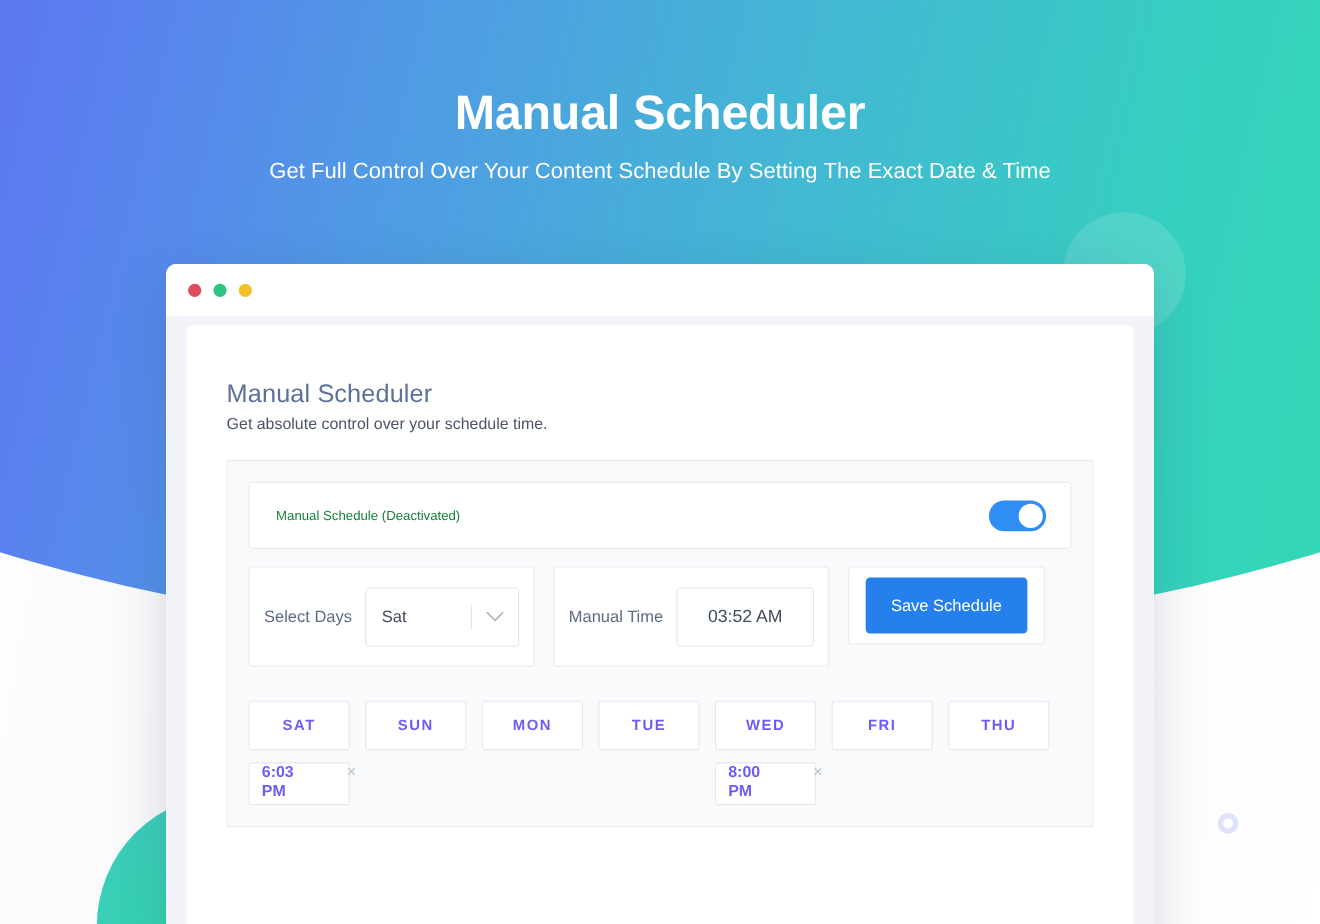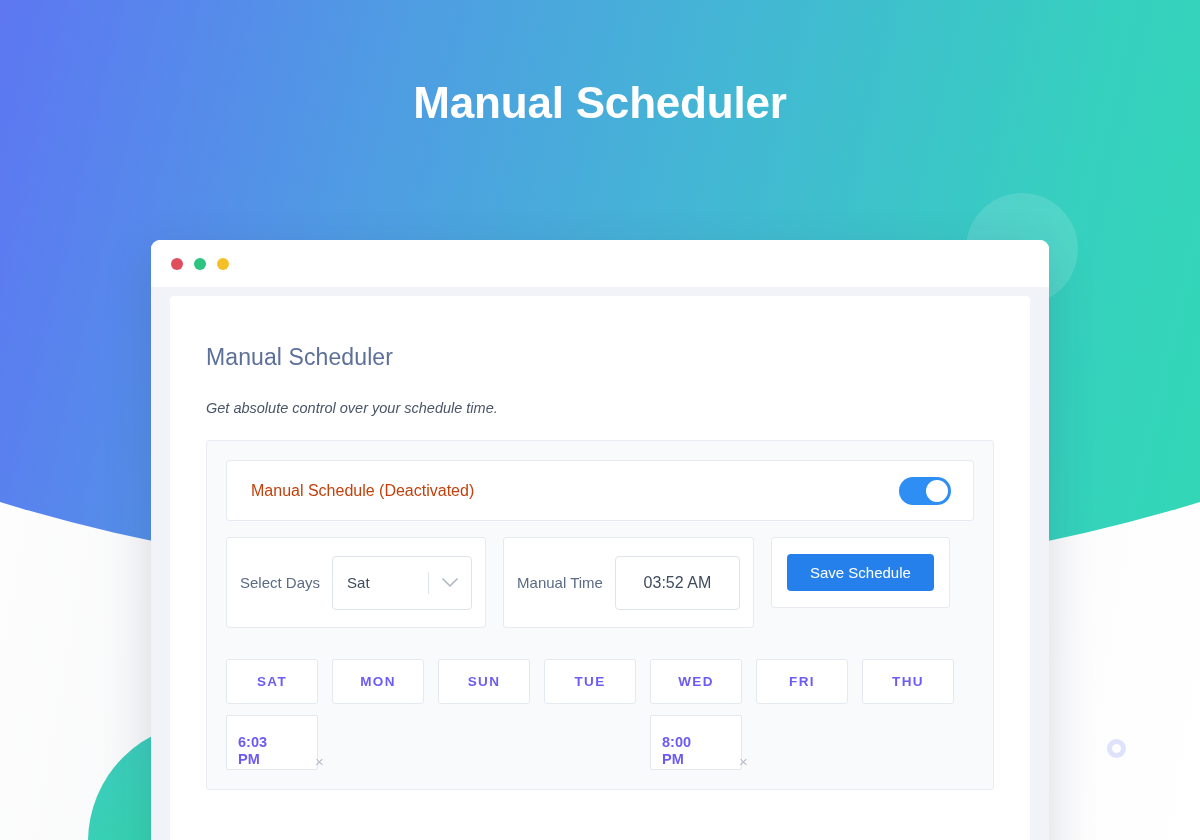--- a/index.html
+++ b/index.html
@@ -140,24 +140,23 @@
     height: 100%;
     padding: 48px 36px 0 36px;
   }
   .card-title {
     color: #5c7099;
     font-size: 23px;
     font-weight: 400;
     letter-spacing: 0.1px;
   }
   .card-sub {
-    margin-top: 29px;
+    margin-top: 7px;
     color: #4a5568;
     font-size: 14.5px;
-    font-style: italic;
   }
 
   
   .panel {
     margin-top: 24px;
     border: 1px solid #e9ecf2;
     border-radius: 3px;
     background: #f9fafc;
     padding: 19px;
   }
@@ -167,22 +166,22 @@
     background: #ffffff;
     border: 1px solid #e7eaf0;
     border-radius: 3px;
     height: 61px;
     display: flex;
     align-items: center;
     justify-content: space-between;
     padding: 0 22px 0 24px;
   }
   .toggle-label {
-    color: #c2410c;
-    font-size: 16px;
+    color: #15803d;
+    font-size: 12px;
   }
   .toggle {
     width: 52px;
     height: 28px;
     border-radius: 14px;
     background: #2f8ef4;
     position: relative;
     cursor: pointer;
     flex: none;
   }
@@ -264,21 +263,21 @@
     display: flex;
     align-items: center;
     justify-content: center;
     padding: 0 15px;
   }
   .save-btn {
     background: #2680eb;
     color: #ffffff;
     border: none;
     border-radius: 4px;
-    height: 37px;
+    height: 51px;
     padding: 0 23px;
     font-size: 15px;
     font-family: "Liberation Sans", sans-serif;
     cursor: pointer;
   }
 
   
   .days-row {
     margin-top: 31px;
     display: flex;
@@ -294,26 +293,26 @@
     align-items: center;
     justify-content: center;
     color: #6c5cf5;
     font-size: 13.5px;
     font-weight: bold;
     letter-spacing: 1.4px;
     cursor: pointer;
   }
   .slots { margin-top: 11px; }
   .slot {
-    height: 55px;
+    height: 39px;
     background: #ffffff;
     border: 1px solid #e4e8ef;
     border-radius: 2px;
     display: flex;
-    align-items: flex-end;
+    align-items: flex-start;
     justify-content: space-between;
     padding: 0 9px 0 11px;
     gap: 48px;
   }
   .slot-time {
     color: #6c5cf5;
     font-size: 14.5px;
     font-weight: bold;
     line-height: 1.22;
     white-space: pre-line;
@@ -331,20 +330,21 @@
 <div class="bg-root">
   <div class="bg-wash"></div>
   <div class="bg-gradient"></div>
   <div class="bg-circle-teal"></div>
   <div class="bg-circle-light"></div>
   <div class="bg-ring"></div>
 </div>
 
 <div class="hero">
   <div class="hero-title">Manual Scheduler</div>
+  <div class="hero-sub">Get Full Control Over Your Content Schedule By Setting The Exact Date &amp; Time</div>
 </div>
 
 <div class="browser">
 
   <div class="browser-bar">
     <span class="dot dot-red"></span>
     <span class="dot dot-green"></span>
     <span class="dot dot-yellow"></span>
   </div>
 
@@ -394,25 +394,25 @@
               <div class="day-tab">SAT</div>
               <div class="slots">
                 <div class="slot">
                   <span class="slot-time">6:03
 PM</span>
                   <span class="slot-x">×</span>
                 </div>
               </div>
             </div>
             <div class="day-col">
+              <div class="day-tab">SUN</div>
+              <div class="slots"></div>
+            </div>
+            <div class="day-col">
               <div class="day-tab">MON</div>
-              <div class="slots"></div>
-            </div>
-            <div class="day-col">
-              <div class="day-tab">SUN</div>
               <div class="slots"></div>
             </div>
             <div class="day-col">
               <div class="day-tab">TUE</div>
               <div class="slots"></div>
             </div>
             <div class="day-col">
               <div class="day-tab">WED</div>
               <div class="slots">
                 <div class="slot">

